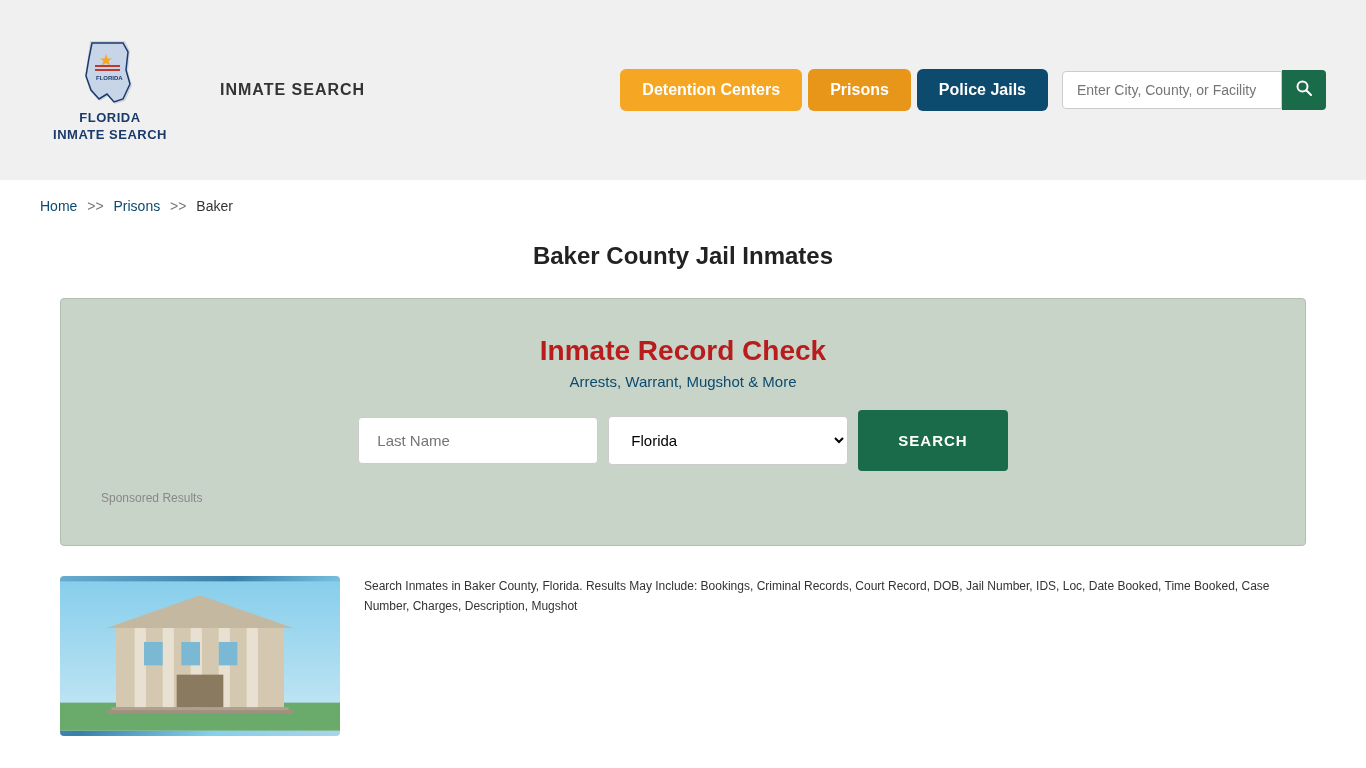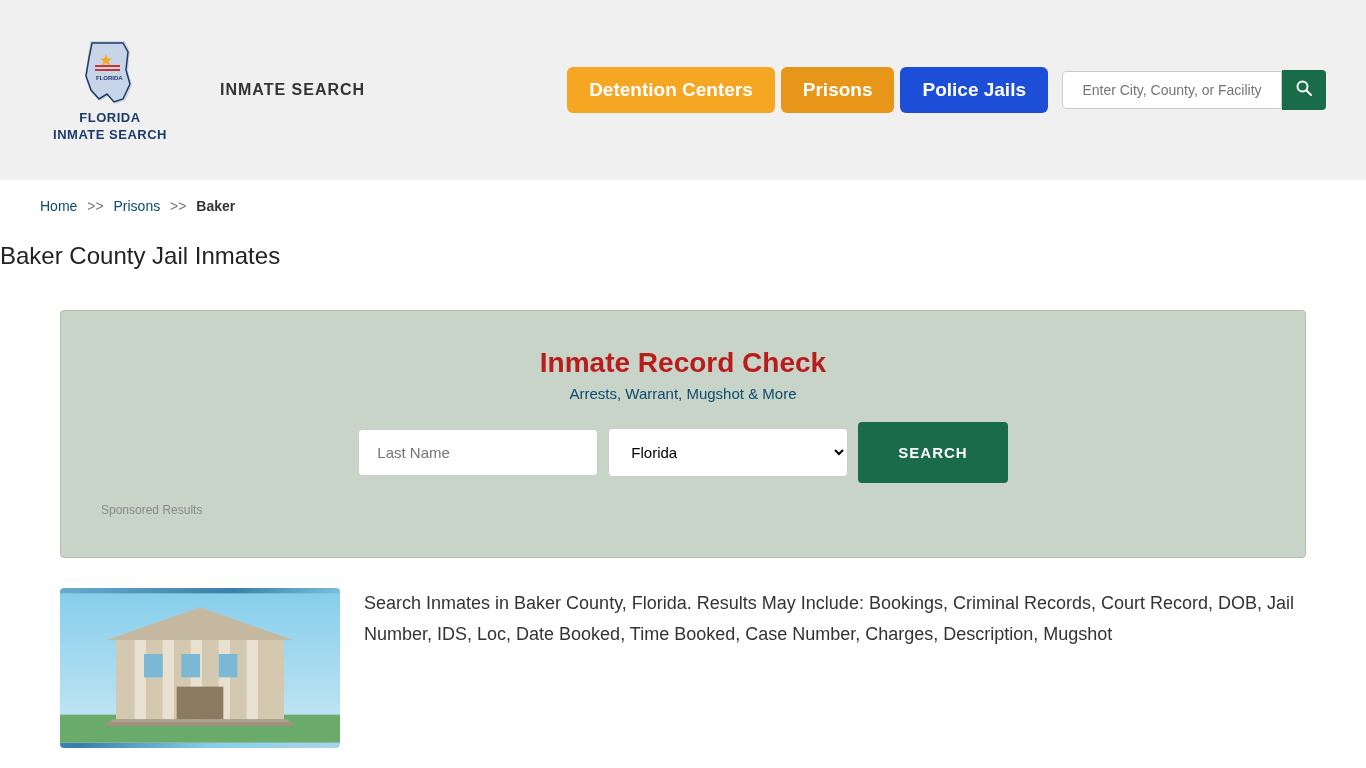--- a/index.html
+++ b/index.html
@@ -43,41 +43,40 @@
     .nav-buttons {
       display: flex;
       align-items: center;
       gap: 6px;
       margin-left: auto;
     }
     .nav-btn {
       padding: 12px 22px;
       border: none;
       border-radius: 6px;
-      font-size: 19px;
+      font-size: 16px;
       font-weight: 600;
       cursor: pointer;
       color: #fff;
     }
     .btn-orange { background: #f5a623; }
     .btn-amber { background: #e8961a; }
-    .btn-gold { background: #1d4ed8; }
+    .btn-gold { background: #0c4a6e; }
     .search-bar {
       display: flex;
       align-items: center;
       margin-left: 8px;
     }
     .search-input {
       width: 220px;
       padding: 10px 14px;
       border: 1px solid #ccc;
       border-radius: 4px 0 0 4px;
       font-size: 14px;
       outline: none;
-      text-align: center;
     }
     .search-btn {
       background: #1a6b4a;
       border: none;
       padding: 10px 14px;
       border-radius: 0 4px 4px 0;
       cursor: pointer;
       color: #fff;
       font-size: 16px;
     }
@@ -86,29 +85,29 @@
     .breadcrumb {
       padding: 18px 40px;
       font-size: 14px;
       color: #555;
     }
     .breadcrumb a {
       color: #0c4a6e;
       text-decoration: none;
     }
     .breadcrumb .separator { margin: 0 6px; color: #777; }
-    .breadcrumb .current { font-weight: bold; color: #333; }
+    .breadcrumb .current { font-weight: normal; color: #333; }
 
     
     .page-title {
-      text-align: left;
+      text-align: center;
       font-size: 24px;
-      font-weight: normal;
+      font-weight: bold;
       color: #222;
-      margin: 10px 0 40px 0;
+      margin: 10px 0 28px 0;
     }
 
     
     .record-check-box {
       background: #c8d4c8;
       margin: 0 60px 30px 60px;
       border: 1px solid #b0bfb0;
       border-radius: 4px;
       padding: 36px 40px 40px 40px;
       text-align: center;
@@ -181,21 +180,21 @@
       background: linear-gradient(135deg, #6aabcf 0%, #3a7faa 40%, #87ceeb 70%, #aad4e8 100%);
       border-radius: 4px;
       overflow: hidden;
       position: relative;
     }
     .building-svg {
       width: 100%;
       height: 100%;
     }
     .content-text {
-      font-size: 18px;
+      font-size: 12px;
       color: #333;
       line-height: 1.7;
     }
     .content-text p {
       margin-bottom: 10px;
     }
   </style>
 </head>
 <body>
 

